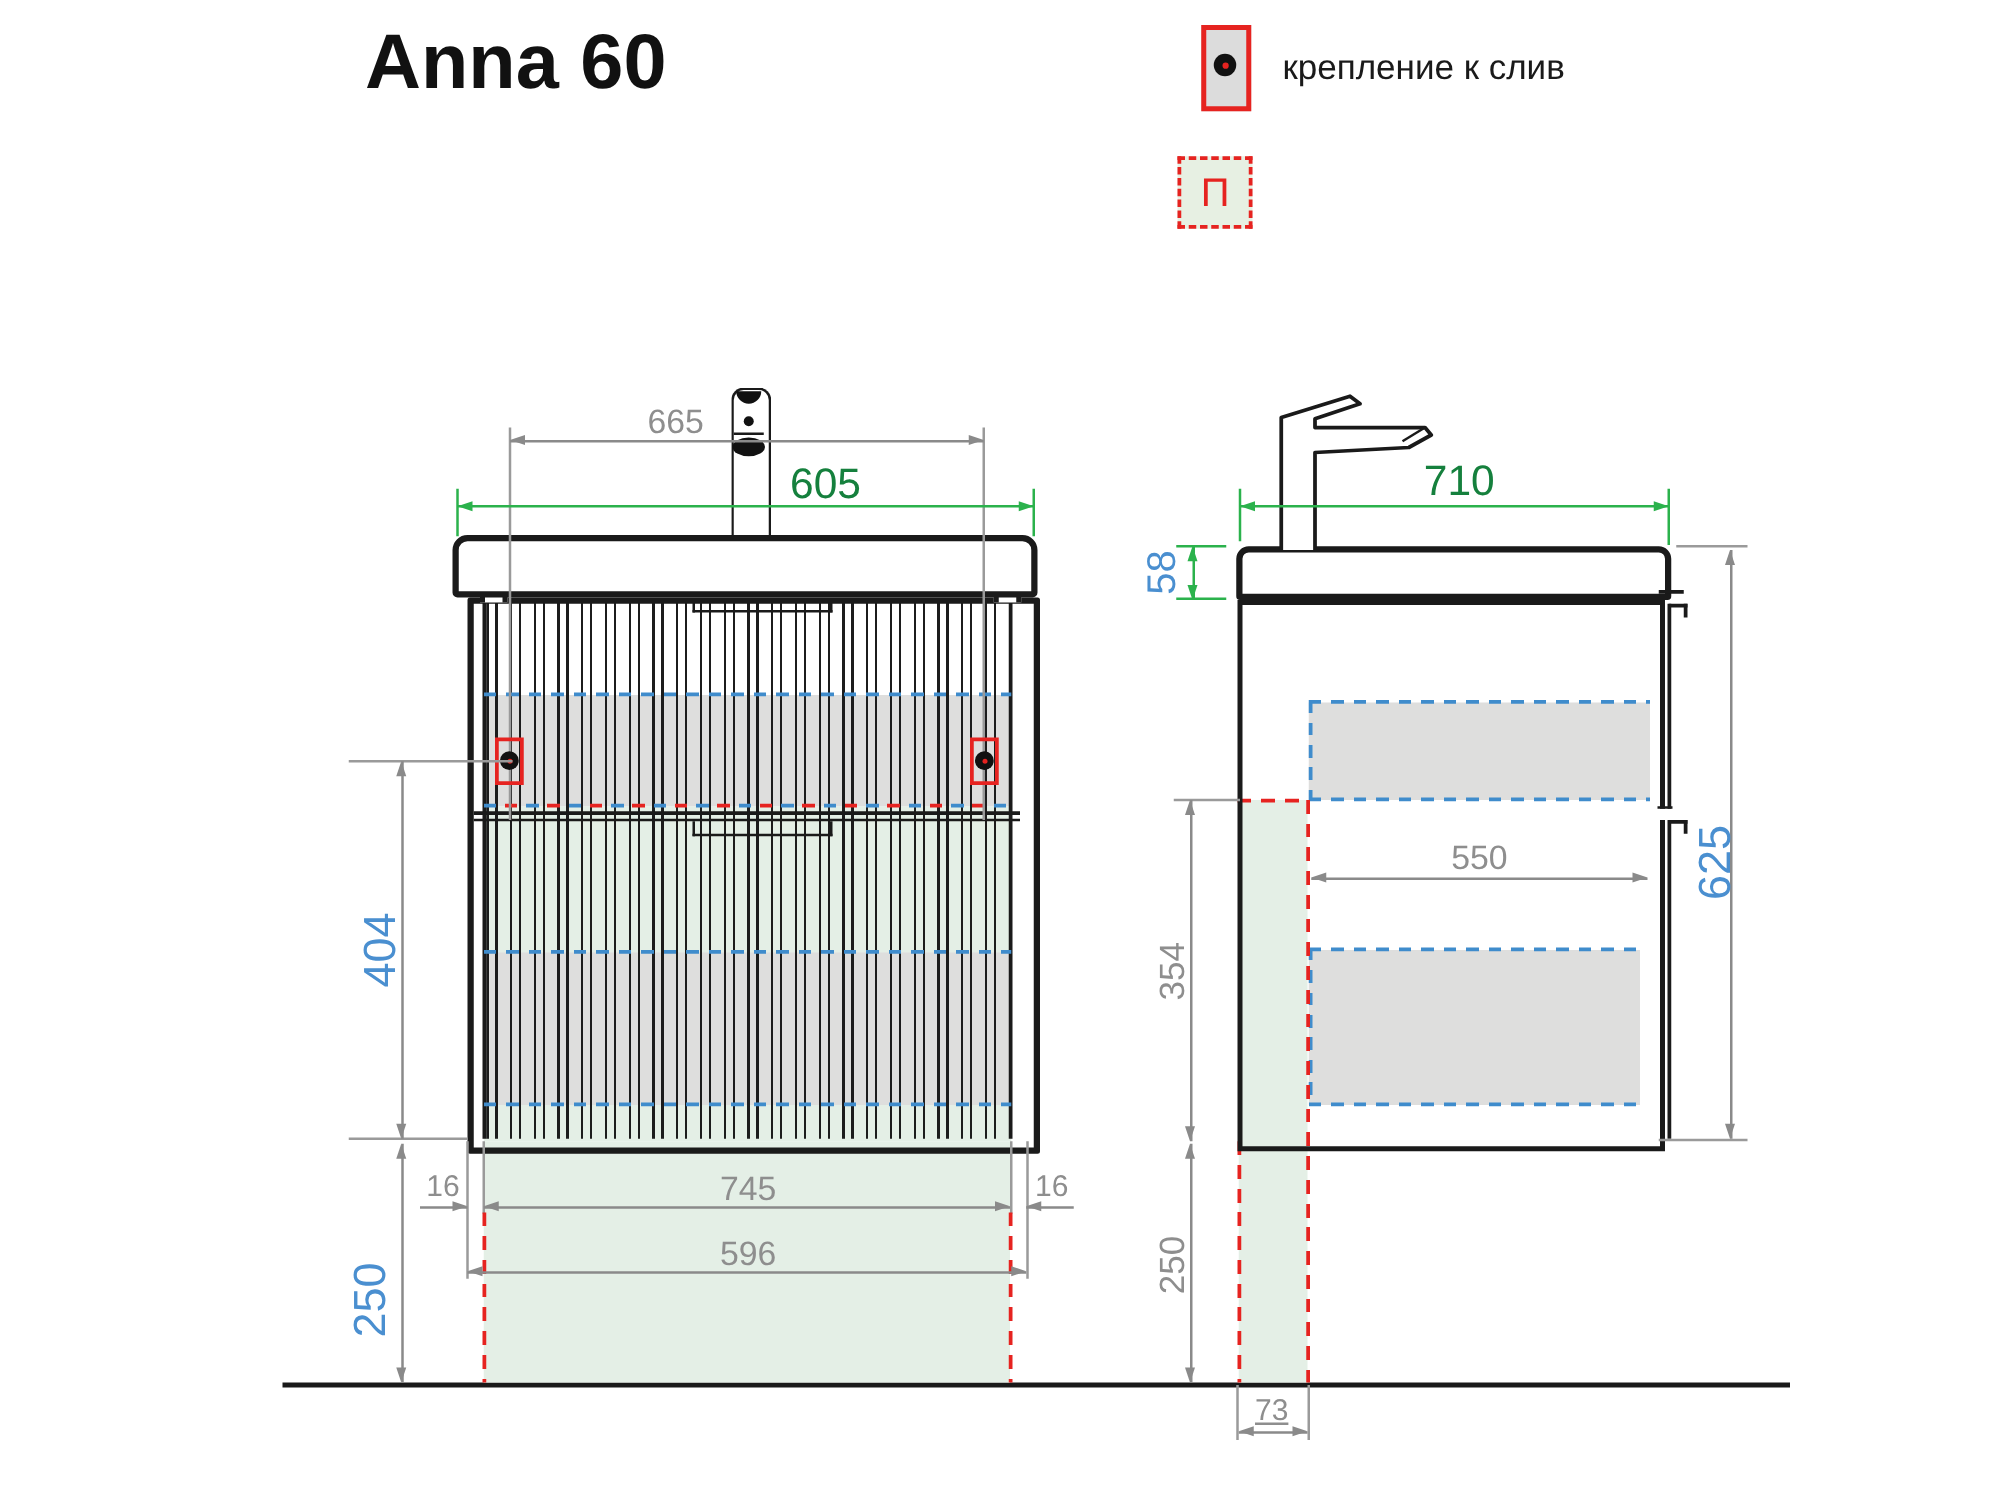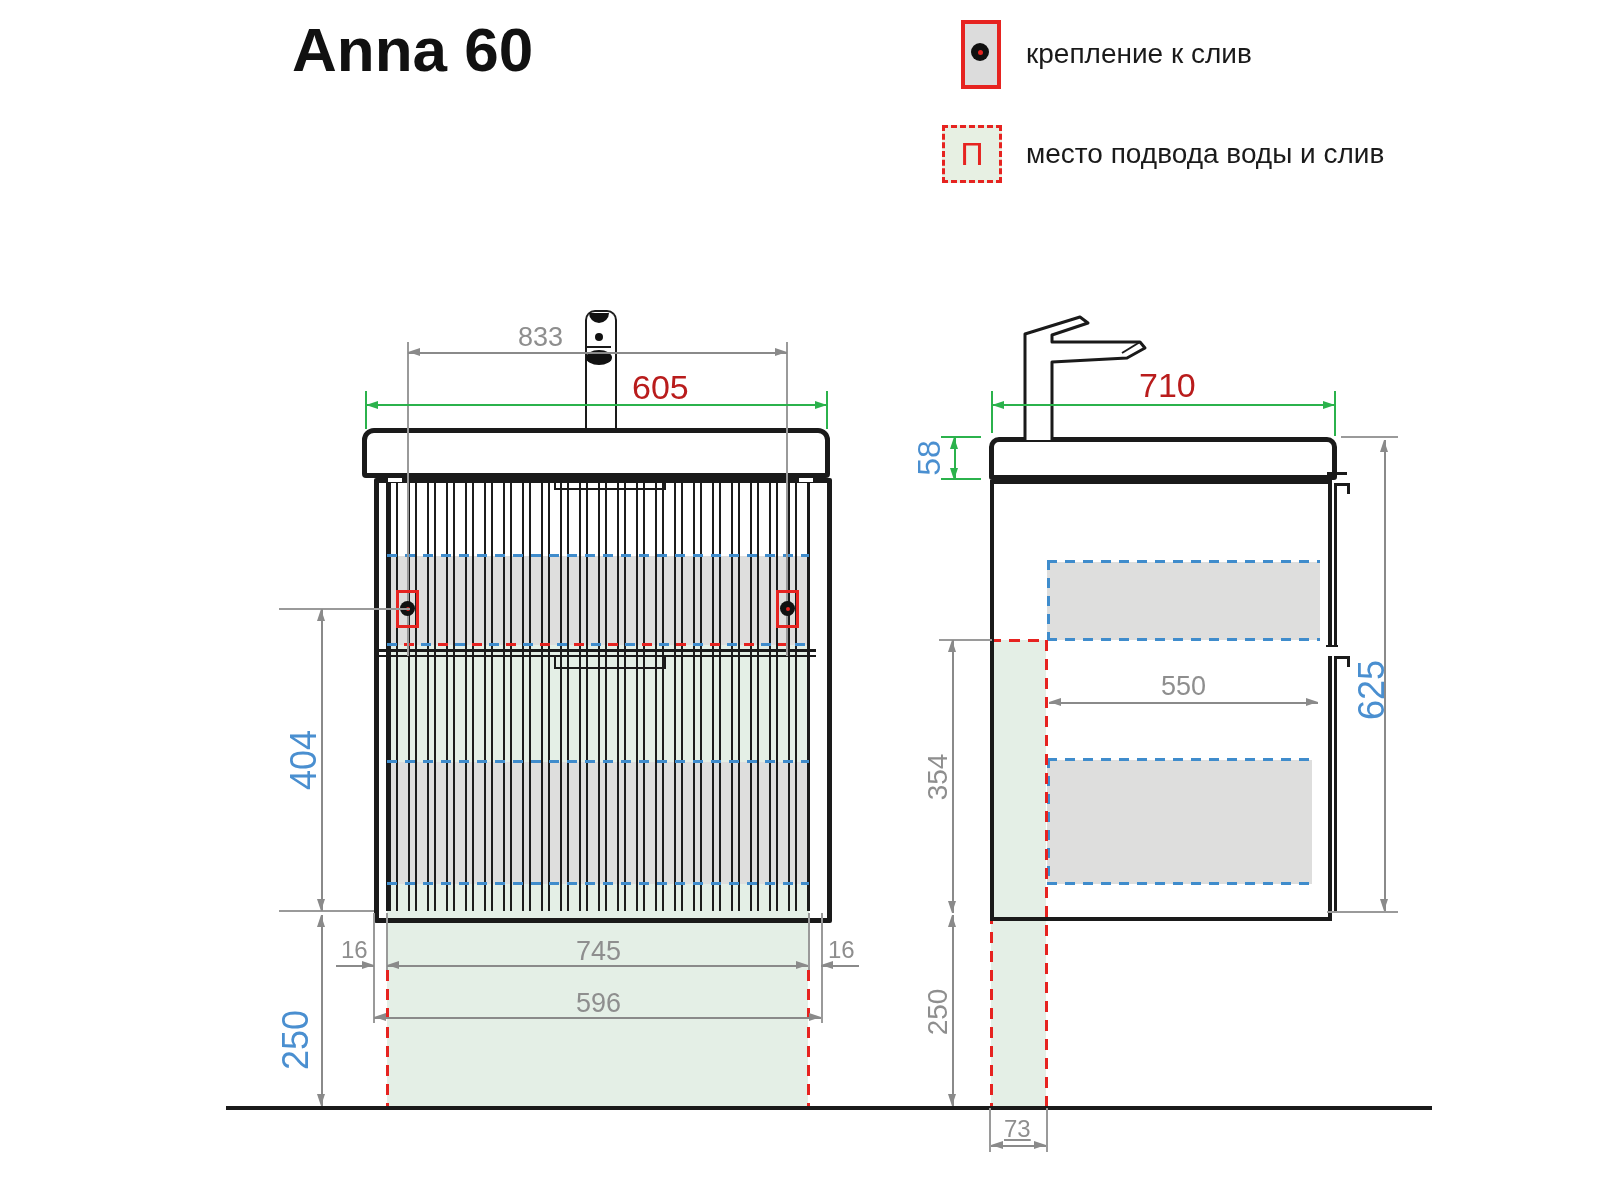--- a/index.html
+++ b/index.html
@@ -33,21 +33,21 @@
   .ar-r{border-width:4.5px 0 4.5px 12px;}
   .ar-u{border-width:0 4.5px 12px 4.5px;}
   .ar-d{border-width:12px 4.5px 0 4.5px;}
   .ar-l.g{border-right-color:#8a8a8a;} .ar-r.g{border-left-color:#8a8a8a;}
   .ar-u.g{border-bottom-color:#8a8a8a;} .ar-d.g{border-top-color:#8a8a8a;}
   .ar-l.gr{border-right-color:#2bb24c;} .ar-r.gr{border-left-color:#2bb24c;}
   .ar-u.gr{border-bottom-color:#2bb24c;} .ar-d.gr{border-top-color:#2bb24c;}
   
   .lbl{position:absolute;color:#8e8e8e;font-size:27px;white-space:nowrap;}
   .lbl.small{font-size:24px;}
-  .lbl.blue{color:#b91c1c;}
+  .lbl.blue{color:#15803d;}
   .lbl.big{font-size:34px;}
   .vlabel{position:absolute;width:140px;height:42px;display:flex;align-items:center;justify-content:center;
           transform:rotate(-90deg);color:#8e8e8e;font-size:28px;white-space:nowrap;}
   .vlabel.blue{color:#4a8fd0;}
   .vlabel.big{font-size:36px;}
   
   .slats{background-image:repeating-linear-gradient(90deg,#1c1c1c 0 1.8px,transparent 1.8px 7.2px,#1c1c1c 7.2px 9px,transparent 9px 19px);}
   .title{position:absolute;left:248px;top:14px;font-size:62px;font-weight:600;color:#111;letter-spacing:0;}
   .legend-text{position:absolute;color:#1a1a1a;font-size:28px;white-space:nowrap;}
   .bracket{border:3px solid #e62320;background:transparent;}
@@ -61,21 +61,20 @@
 
   <div class="title">Anna 60</div>
 
   <div class="abs bracket" style="left:917px;top:20px;width:32px;height:61px;background:#dcdcdc;border-width:4px;"></div>
   <div class="abs brdot" style="left:927px;top:43px;width:18px;height:18px;"></div>
   <div class="abs brdot-core" style="left:934px;top:50px;width:5px;height:5px;"></div>
   <div class="legend-text" style="left:982px;top:38px;">крепление к слив</div>
 
   <div class="abs" style="left:898px;top:125px;width:54px;height:52px;background:#e7f0e3;border:3px dashed #e62320;"></div>
   <div class="abs" style="left:898px;top:125px;width:60px;height:58px;display:flex;align-items:center;justify-content:center;color:#e62320;font-size:32px;font-weight:400;">П</div>
-  <div class="legend-text" style="left:982px;top:138px;">место подвода воды и слив</div>
 
   <div class="abs ink-h" style="left:182px;top:1106px;width:1206px;height:4px;"></div>
 
   <div>
 
     <div class="abs zone-green" style="left:343px;top:645px;width:422px;height:268px;"></div>
     <div class="abs zone-green" style="left:343px;top:913px;width:421px;height:193px;"></div>
     <div class="abs zone-gray" style="left:343px;top:556px;width:422px;height:89px;"></div>
     <div class="abs zone-gray" style="left:343px;top:762px;width:422px;height:122px;"></div>
 
@@ -112,21 +111,21 @@
     <div class="abs bracket" style="left:352px;top:590px;width:17px;height:32px;"></div>
     <div class="abs brdot" style="left:356px;top:601px;width:15px;height:15px;"></div>
     <div class="abs brdot-core" style="left:362px;top:607px;width:4px;height:4px;"></div>
     <div class="abs bracket" style="left:732px;top:590px;width:17px;height:32px;"></div>
     <div class="abs brdot" style="left:736px;top:601px;width:15px;height:15px;"></div>
     <div class="abs brdot-core" style="left:742px;top:607px;width:4px;height:4px;"></div>
 
     <div class="abs dim-h" style="left:364px;top:352px;width:379px;"></div>
     <div class="ar ar-l g" style="left:364px;top:348px;"></div>
     <div class="ar ar-r g" style="left:731px;top:348px;"></div>
-    <div class="lbl" style="left:474px;top:322px;">833</div>
+    <div class="lbl" style="left:474px;top:322px;">665</div>
 
     <div class="abs tick-green" style="left:321px;top:391px;width:2px;height:38px;"></div>
     <div class="abs tick-green" style="left:782px;top:391px;width:2px;height:38px;"></div>
     <div class="abs dim-h green" style="left:322px;top:404px;width:461px;"></div>
     <div class="ar ar-l gr" style="left:322px;top:401px;"></div>
     <div class="ar ar-r gr" style="left:771px;top:401px;"></div>
     <div class="lbl blue big" style="left:588px;top:368px;">605</div>
 
     <div class="abs ext ext-h" style="left:235px;top:608px;width:131px;"></div>
     <div class="abs ext ext-h" style="left:235px;top:910px;width:95px;"></div>

